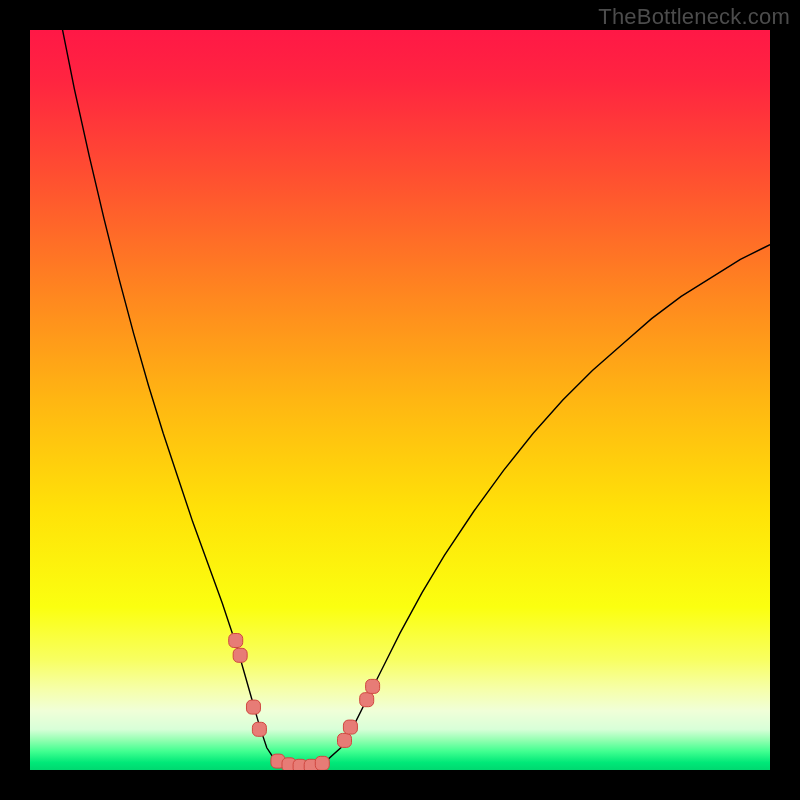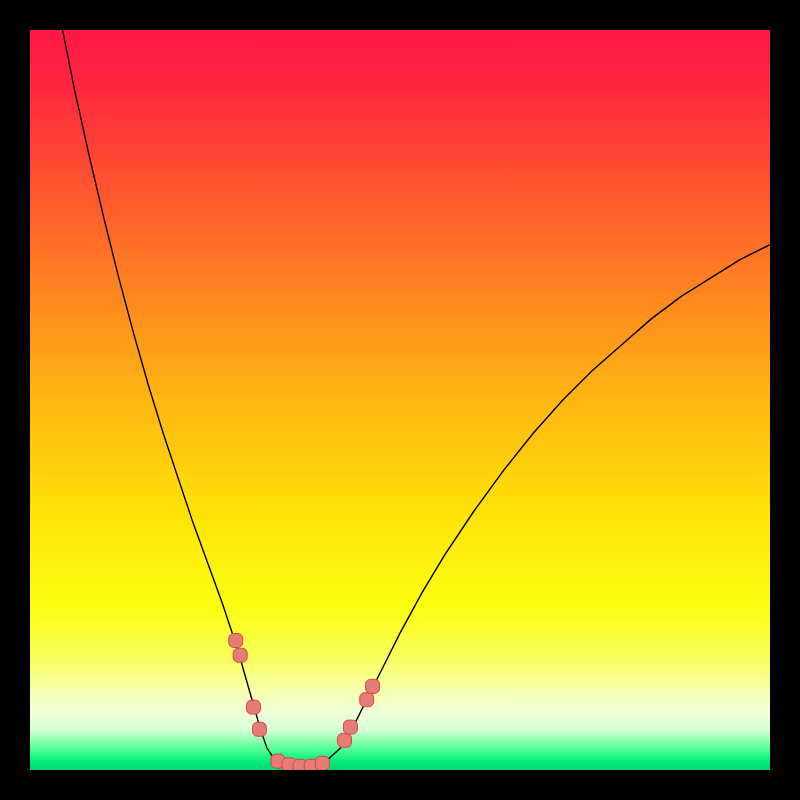--- a/index.html
+++ b/index.html
@@ -40,20 +40,21 @@
     font-size: 22px;
     letter-spacing: 0.2px;
     font-weight: 400;
   }
 </style>
 </head>
 <body>
 
 <div class="frame">
 
+  <div class="attribution">TheBottleneck.com</div>
 
   <div class="plot">
     <svg id="chart-svg" viewBox="0 0 740 740" preserveAspectRatio="none">
       <defs>
         <linearGradient id="bg-grad" x1="0" y1="0" x2="0" y2="1">
             <stop offset="0.00%" stop-color="#ff1846"></stop>
             <stop offset="7.00%" stop-color="#ff2540"></stop>
             <stop offset="20.00%" stop-color="#ff5030"></stop>
             <stop offset="35.00%" stop-color="#ff8420"></stop>
             <stop offset="50.00%" stop-color="#ffb612"></stop>

